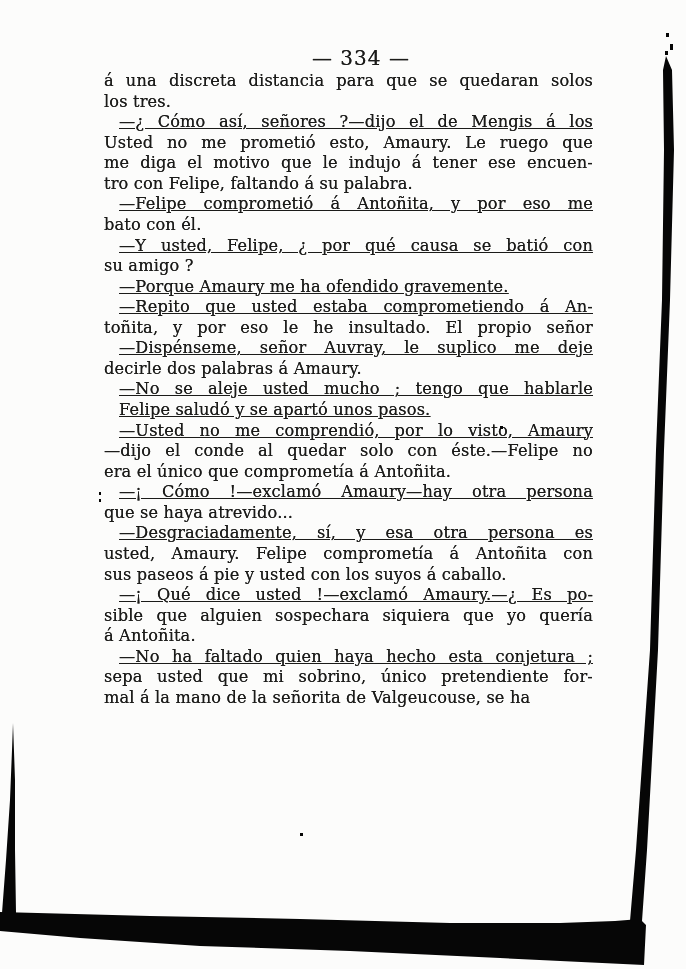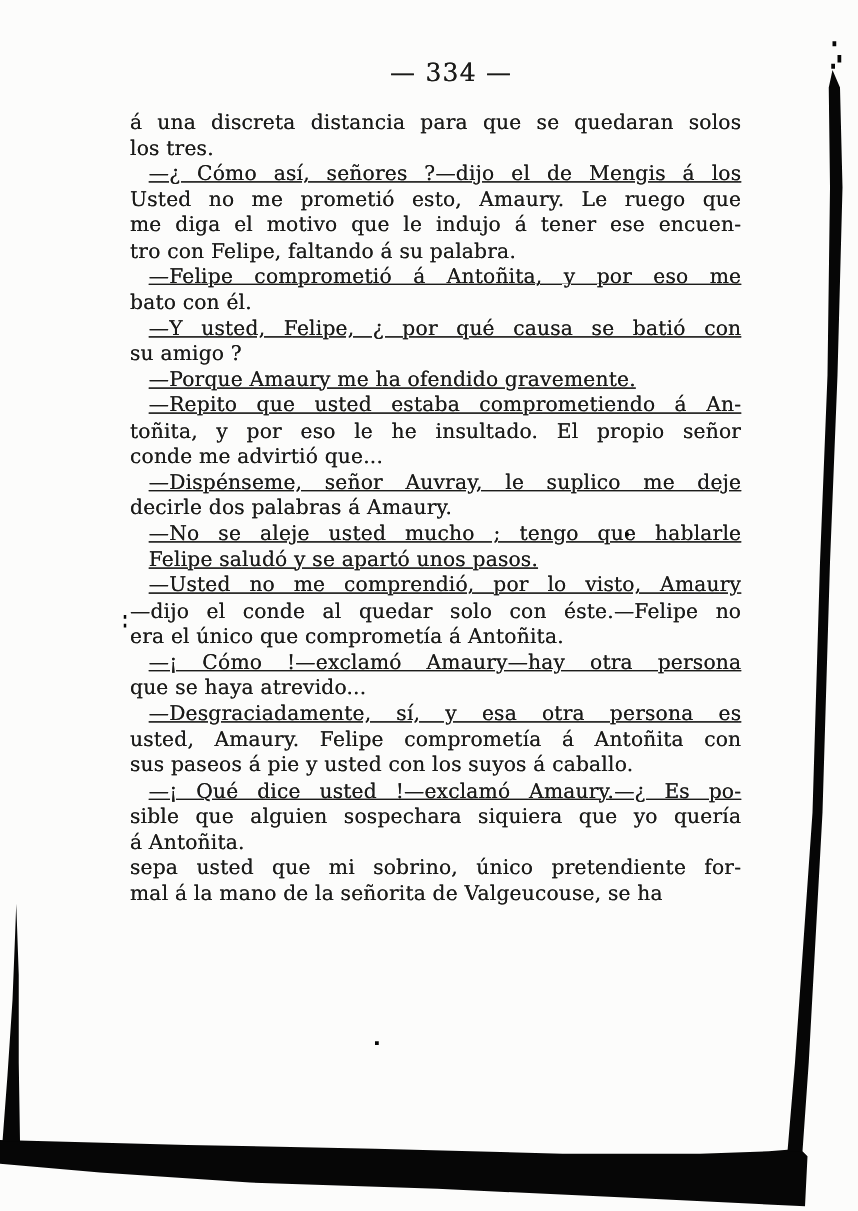--- a/index.html
+++ b/index.html
@@ -32,21 +32,20 @@
   .text-block {
     position: absolute;
     top: 71px;
     left: 104px;
     width: 489px;
     font-size: 16.2px;
     line-height: 20.57px;
     letter-spacing: 0.15px;
     color: var(--ink, #1a1a18);
     text-shadow: 0 0 0.5px rgba(20,20,20,0.85);
-    margin-top: 17px;
   }
   .line {
     height: 20.57px;
     overflow: visible;
     white-space: nowrap;
   }
   .line.just {
     white-space: normal;
     text-align: justify;
     text-align-last: justify;
@@ -84,36 +83,36 @@
       <div class="line just">Usted no me prometió esto, Amaury. Le ruego que</div>
       <div class="line just">me diga el motivo que le indujo á tener ese encuen-</div>
       <div class="line last">tro con Felipe, faltando á su palabra.</div>
       <div class="line just indent">—Felipe comprometió á Antoñita, y por eso me</div>
       <div class="line last">bato con él.</div>
       <div class="line just indent">—Y usted, Felipe, ¿ por qué causa se batió con</div>
       <div class="line last">su amigo ?</div>
       <div class="line last indent">—Porque Amaury me ha ofendido gravemente.</div>
       <div class="line just indent">—Repito que usted estaba comprometiendo á An-</div>
       <div class="line just">toñita, y por eso le he insultado. El propio señor</div>
-      <div class="line last">conde me advirtió que...</div>
       <div class="line just indent">—Dispénseme, señor Auvray, le suplico me deje</div>
       <div class="line last">decirle dos palabras á Amaury.</div>
       <div class="line just indent">—No se aleje usted mucho ; tengo que hablarle</div>
       <div class="line last indent">Felipe saludó y se apartó unos pasos.</div>
       <div class="line just indent">—Usted no me comprendió, por lo visto, Amaury</div>
       <div class="line just">—dijo el conde al quedar solo con éste.—Felipe no</div>
       <div class="line last">era el único que comprometía á Antoñita.</div>
       <div class="line just indent">—¡ Cómo !—exclamó Amaury—hay otra persona</div>
       <div class="line last">que se haya atrevido...</div>
       <div class="line just indent">—Desgraciadamente, sí, y esa otra persona es</div>
       <div class="line just">usted, Amaury. Felipe comprometía á Antoñita con</div>
       <div class="line last">sus paseos á pie y usted con los suyos á caballo.</div>
       <div class="line just indent">—¡ Qué dice usted !—exclamó Amaury.—¿ Es po-</div>
       <div class="line just">sible que alguien sospechara siquiera que yo quería</div>
       <div class="line last">á Antoñita.</div>
+      <div class="line just indent">—No ha faltado quien haya hecho esta conjetura ;</div>
       <div class="line just">sepa usted que mi sobrino, único pretendiente for-</div>
       <div class="line last">mal á la mano de la señorita de Valgeucouse, se ha</div>
     </div>
 
   <svg class="artifacts" width="686" height="969" viewBox="0 0 686 969">
 
     <polygon points="0,912 150,916 300,919 450,923 560,923 615,921 640,919 646,925 644,965 500,958 350,951 200,946 80,938 0,931"></polygon>
 
     <polygon points="666,56 672,70 674,150 670,300 664,450 658,650 647,850 642,921 630,921 636,850 650,650 656,450 662,300 664,150 663,70"></polygon>
 

